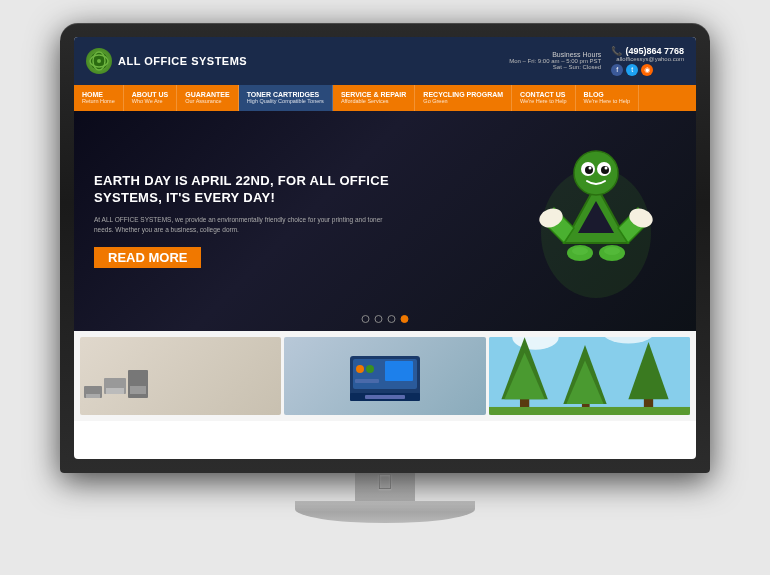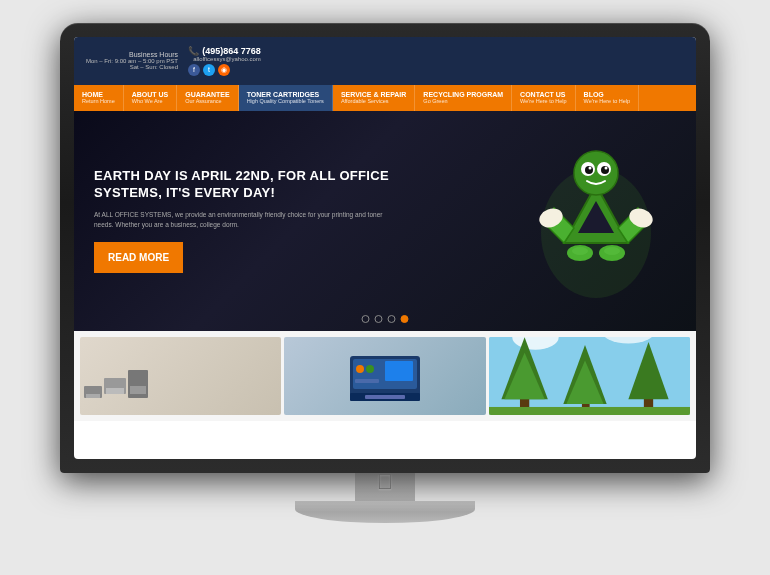--- a/index.html
+++ b/index.html
@@ -190,23 +190,23 @@
     .hero-desc {
       color: #aaa;
       font-size: 6.5px;
       line-height: 1.5;
       margin-bottom: 12px;
     }
 
     .hero-btn {
       background: #f07800;
       color: white;
-      font-size: 10px;
+      font-size: 13px;
       font-weight: bold;
-      padding: 10px 14px;
+      padding: 3px 14px;
       border: none;
       cursor: pointer;
       text-transform: uppercase;
     }
 
     .hero-image {
       position: absolute;
       right: 20px;
       top: 50%;
       transform: translateY(-50%);
@@ -271,20 +271,31 @@
     }
   </style>
 </head>
 <body>
 
 <div class="monitor-wrapper">
   <div class="monitor-body">
     <div class="monitor-screen">
 
       <div class="site-header">
+        <div class="site-logo">
+          <div class="logo-icon">
+            <svg width="20" height="20" viewBox="0 0 20 20">
+              <circle cx="10" cy="10" r="9" fill="#2a6a10"></circle>
+              <ellipse cx="10" cy="10" rx="6" ry="9" fill="none" stroke="#6cb33f" stroke-width="1.5"></ellipse>
+              <ellipse cx="10" cy="10" rx="9" ry="6" fill="none" stroke="#6cb33f" stroke-width="1.5"></ellipse>
+              <circle cx="10" cy="10" r="2" fill="#6cb33f"></circle>
+            </svg>
+          </div>
+          <span class="logo-text">ALL OFFICE SYSTEMS</span>
+        </div>
         <div class="header-contact">
           <div style="display:flex;align-items:center;gap:10px;">
             <div style="text-align:right;">
               <div style="color:#ccc;font-size:7px;">Business Hours</div>
               <div style="color:#bbb;font-size:6px;">Mon – Fri: 9:00 am – 5:00 pm PST</div>
               <div style="color:#bbb;font-size:6px;">Sat – Sun: Closed</div>
             </div>
             <div style="text-align:right;">
               <div style="display:flex;align-items:center;gap:3px;">
                 <span class="phone-icon">📞</span>

